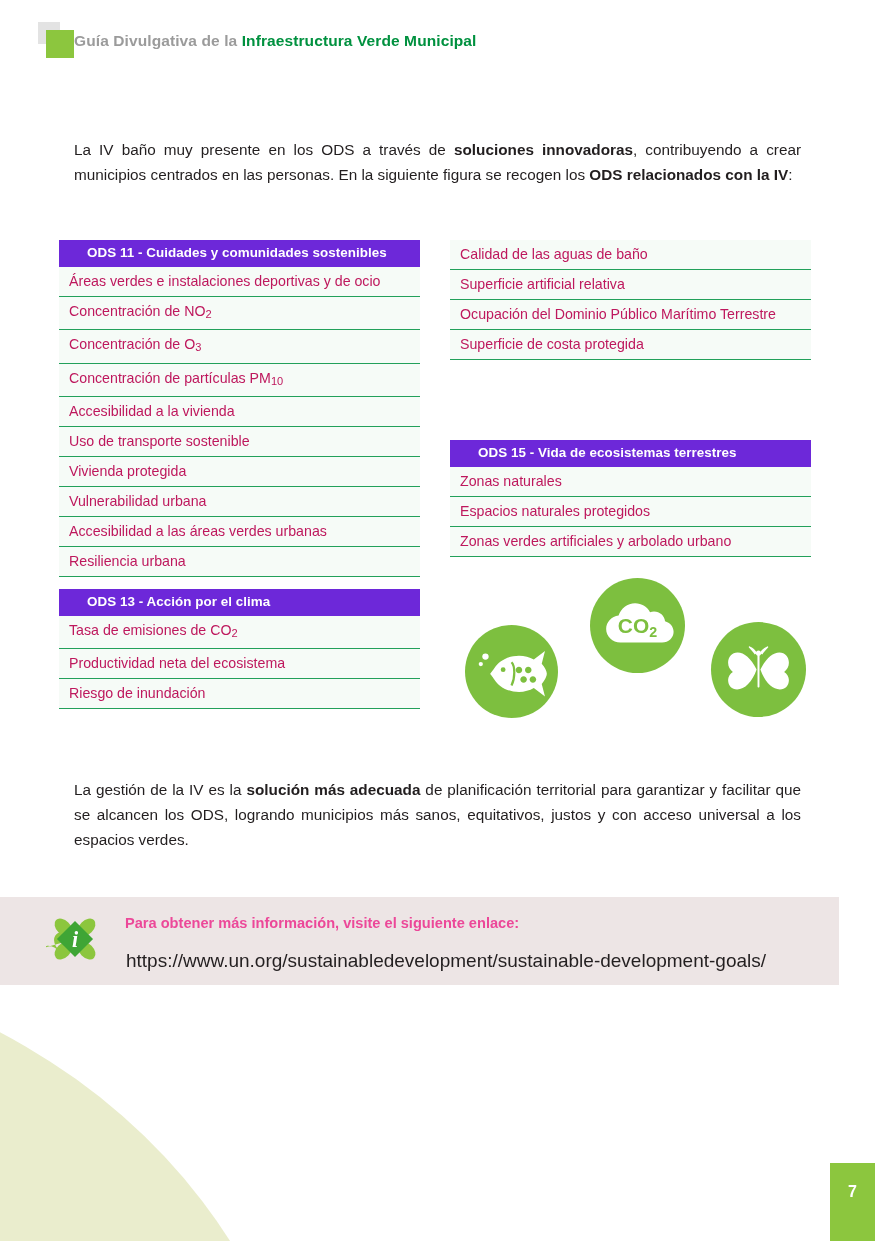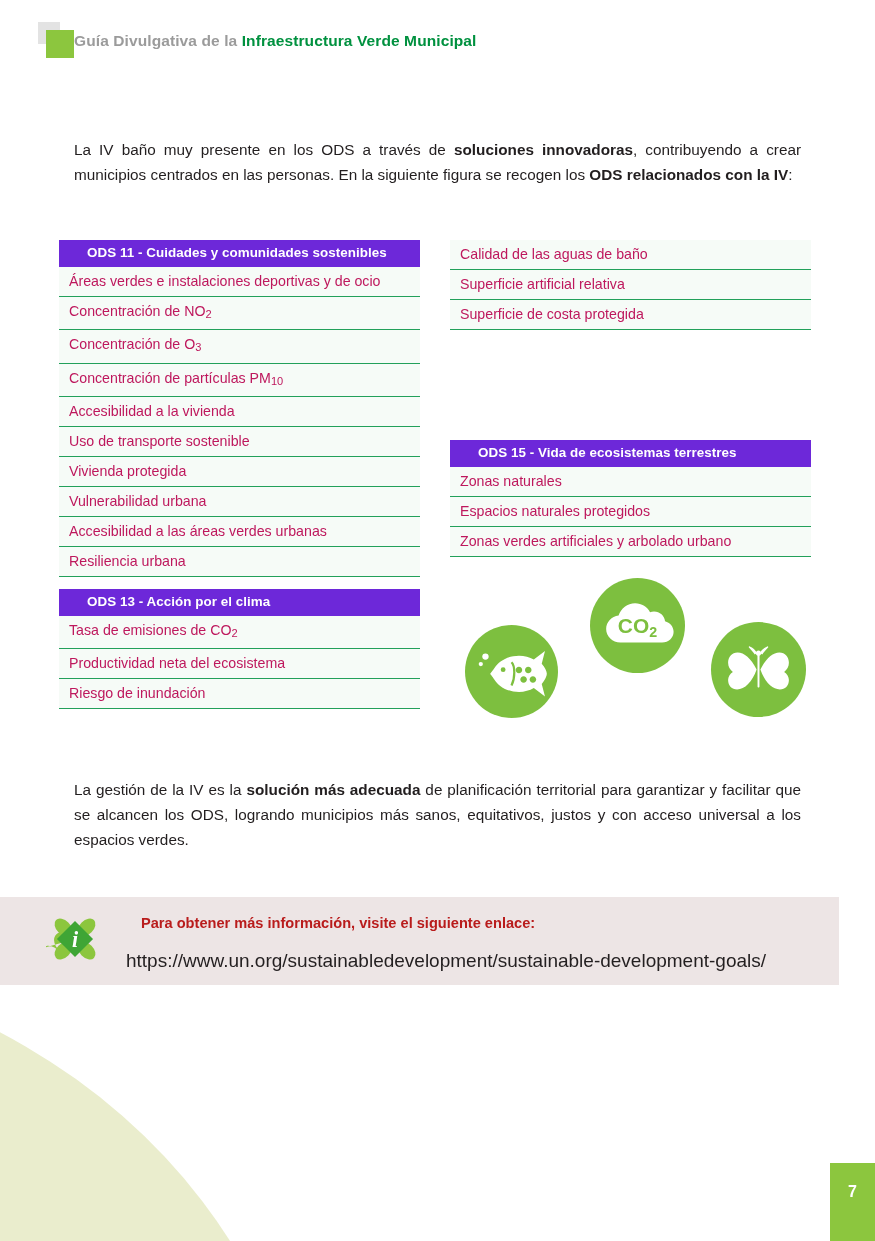--- a/index.html
+++ b/index.html
@@ -143,24 +143,24 @@
   }
   .info-icon {
     position: absolute;
     left: 46px; top: 910px;
     width: 58px; height: 58px;
     z-index: 6;
   }
   .info-icon svg { display: block; width: 100%; height: 100%; }
   .info-line1 {
     position: absolute;
-    left: 141px; top: 915px;
+    left: 125px; top: 915px;
     font-size: 14.6px;
     font-weight: bold;
-    color: #b91c1c;
+    color: #ec4899;
     z-index: 6;
   }
   .info-line2 {
     position: absolute;
     left: 126px; top: 950px;
     font-size: 19px;
     color: #231F20;
     z-index: 6;
   }
 
@@ -224,20 +224,21 @@
         <div class="ods-row">Tasa de emisiones de CO<span class="sub">2</span></div>
         <div class="ods-row">Productividad neta del ecosistema</div>
         <div class="ods-row">Riesgo de inundación</div>
       </div>
   </div>
 
   <div class="ods-table" id="table-ods14">
     <div>
         <div class="ods-row">Calidad de las aguas de baño</div>
         <div class="ods-row">Superficie artificial relativa</div>
+        <div class="ods-row">Ocupación del Dominio Público Marítimo Terrestre</div>
         <div class="ods-row">Superficie de costa protegida</div>
       </div>
   </div>
 
   <div class="ods-table" id="table-ods15">
     <div class="ods-header">ODS 15 - Vida de ecosistemas terrestres</div>
     <div>
         <div class="ods-row">Zonas naturales</div>
         <div class="ods-row">Espacios naturales protegidos</div>
         <div class="ods-row">Zonas verdes artificiales y arbolado urbano</div>

